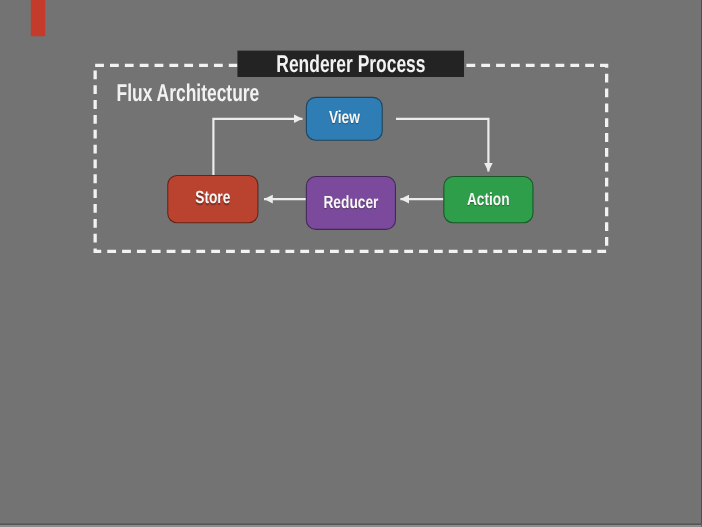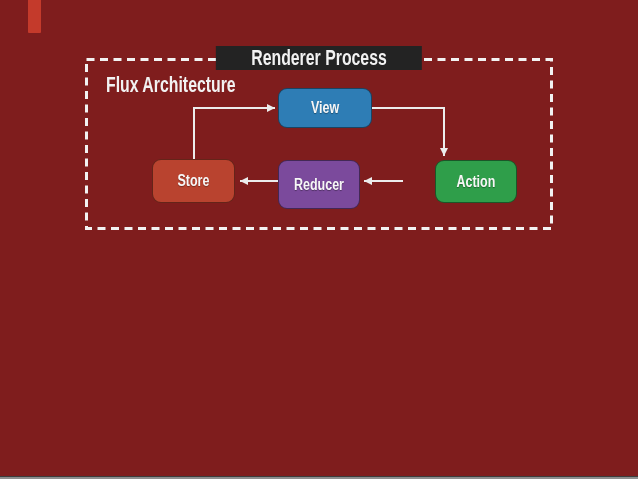--- a/index.html
+++ b/index.html
@@ -71,38 +71,38 @@
     font-size: 16px;
     color: #f7f7f7;
     text-shadow: 0 1px 1px rgba(0,0,0,0.35);
   }
   .node .condensed {
     display: inline-block;
     transform: scaleX(0.78);
     transform-origin: center;
     white-space: nowrap;
   }
-  .node-view    { left: 278px; top: 88px;  width: 94px; height: 40px; }
+  .node-view    { left: 278px; top: 88px;  width: 70px; height: 40px; }
   .node-store   { left: 152px; top: 159px; width: 83px; height: 44px; }
   .node-reducer { left: 278px; top: 160px; width: 82px; height: 49px; }
   .node-action  { left: 403px; top: 160px; width: 82px; height: 43px; }
   .bottom-edge {
     position: absolute;
     left: 0;
     bottom: 0;
     width: 100%;
     height: 2px;
     background: #8e8e8e;
     border-top: 1px solid #3c3c3c;
   }
 </style>
 </head>
 <body>
 
-<div class="slide" style="background-color: #7f1d1d;">
+<div class="slide" style="background-color: #737373;">
 
   <div class="accent-bar" style="background-color: rgb(196, 58, 43);"></div>
 
   <svg class="diagram-svg" viewBox="0 0 638 479">
     <defs>
       <marker id="arrowhead" markerUnits="userSpaceOnUse" markerWidth="10" markerHeight="10" refX="8" refY="5" orient="auto">
         <path d="M0,1 L8,5 L0,9 Z" fill="#ececec"></path>
       </marker>
     </defs>
 
@@ -128,19 +128,19 @@
   </div>
 
   <div class="node node-store" style="background-color: rgb(185, 67, 47);">
     <span class="condensed">Store</span>
   </div>
 
   <div class="node node-reducer" style="background-color: rgb(123, 74, 156);">
     <span class="condensed">Reducer</span>
   </div>
 
-  <div class="node node-action" style="background-color: rgb(47, 158, 74); margin-left: 32px;">
+  <div class="node node-action" style="background-color: rgb(47, 158, 74);">
     <span class="condensed">Action</span>
   </div>
 
   <div class="bottom-edge"></div>
 
 </div>
 
 </body></html>

